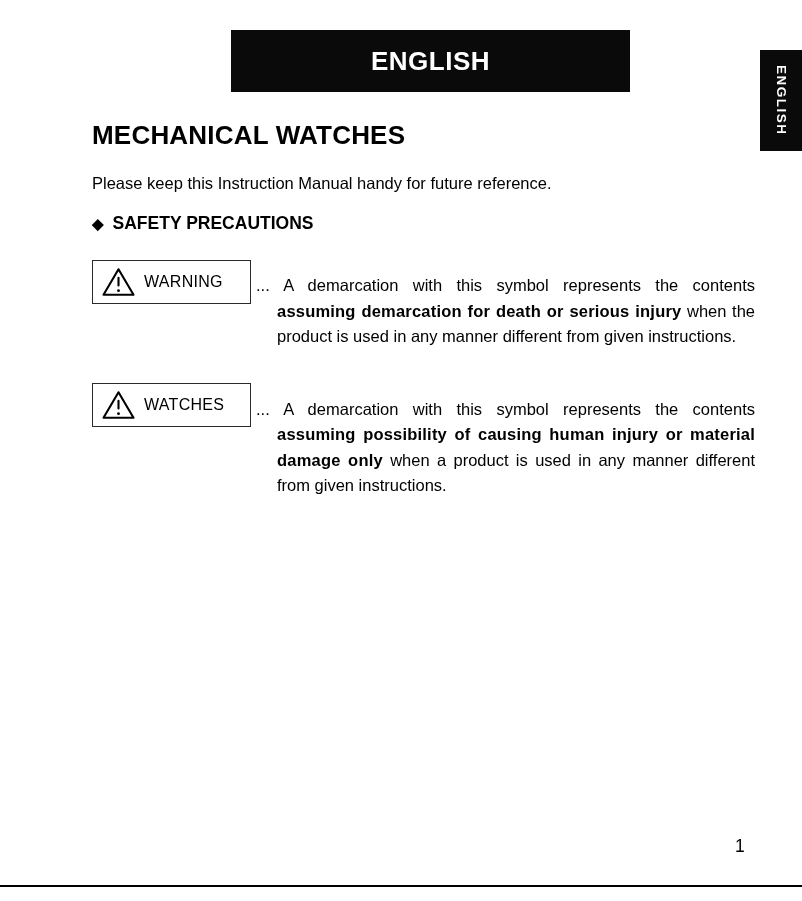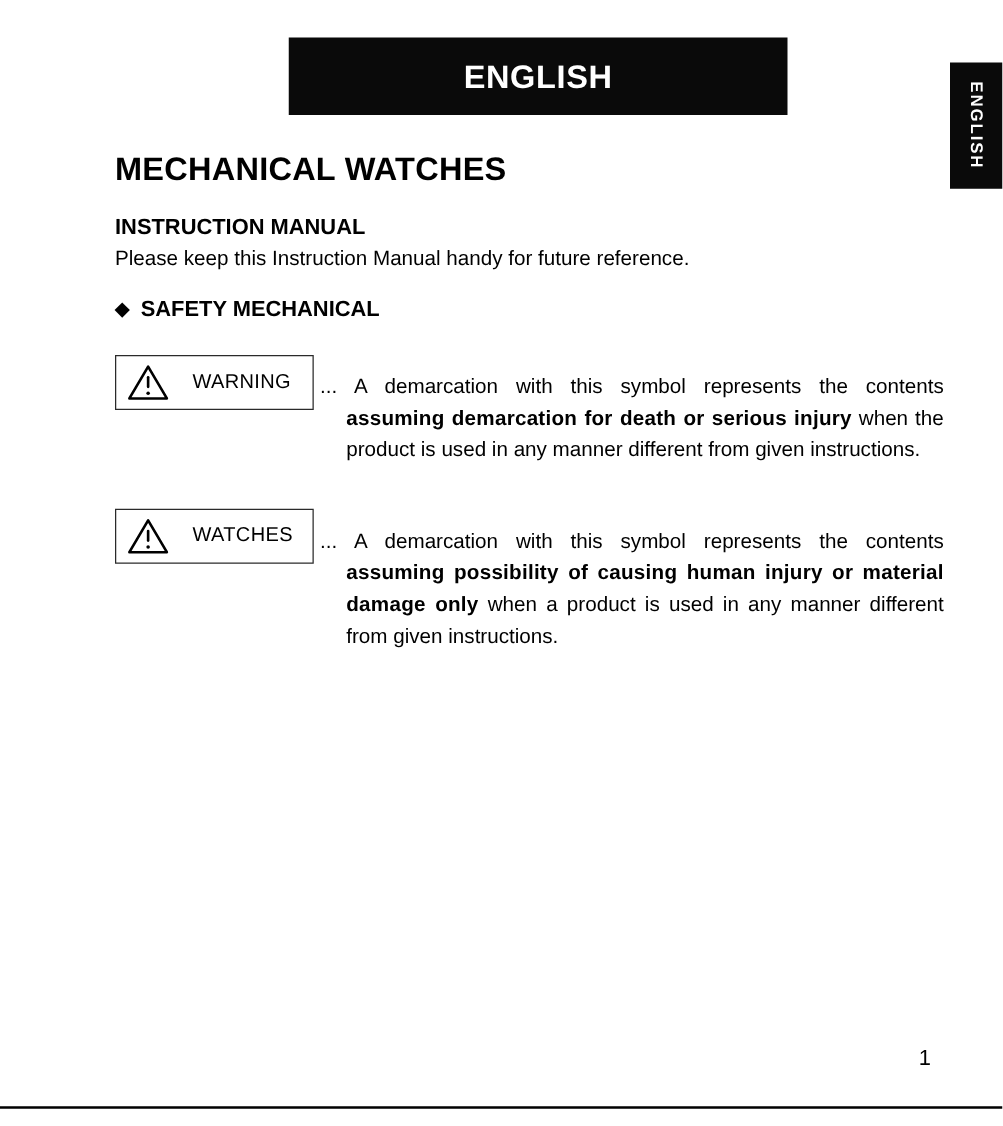--- a/index.html
+++ b/index.html
@@ -97,21 +97,21 @@
   .warn-row.second {
     margin-top: 14px;
   }
   .warn-box {
     flex: 0 0 auto;
     width: 148px;
     height: 42px;
     border: 1.5px solid #2a2a2a;
     display: flex;
     align-items: center;
-    gap: 19px;
+    gap: 9px;
     padding-left: 9px;
     margin-top: 3px;
     background: #ffffff;
   }
   .warn-box-label {
     font-size: 16px;
     letter-spacing: 0.3px;
   }
   .warn-desc {
     flex: 1 1 auto;
@@ -149,27 +149,26 @@
   </div>
 
   <div class="side-tab">
     <span>ENGLISH</span>
   </div>
 
   <div class="content">
 
     <h1 class="doc-title">MECHANICAL WATCHES</h1>
 
-    <h2 class="section-heading">INSTRUCTION MANUAL</h2>
 
     <p class="body-text no-justify para-gap">Please keep this Instruction Manual handy for future reference.</p>
 
     <div class="safety-heading">
       <span class="diamond">◆</span>
-      <span>SAFETY MECHANICAL</span>
+      <span>SAFETY PRECAUTIONS</span>
     </div>
 
 
     <div class="warn-row">
       <div class="warn-box">
         <svg viewBox="0 0 44 40" width="33" height="30">
           <polygon points="22,3 42,37 2,37" fill="none" stroke="#000000" stroke-width="2.8" stroke-linejoin="round"></polygon>
           <rect x="20.6" y="13" width="2.8" height="13" rx="1.4" fill="#000000"></rect>
           <circle cx="22" cy="31.5" r="1.9" fill="#000000"></circle>
         </svg>

